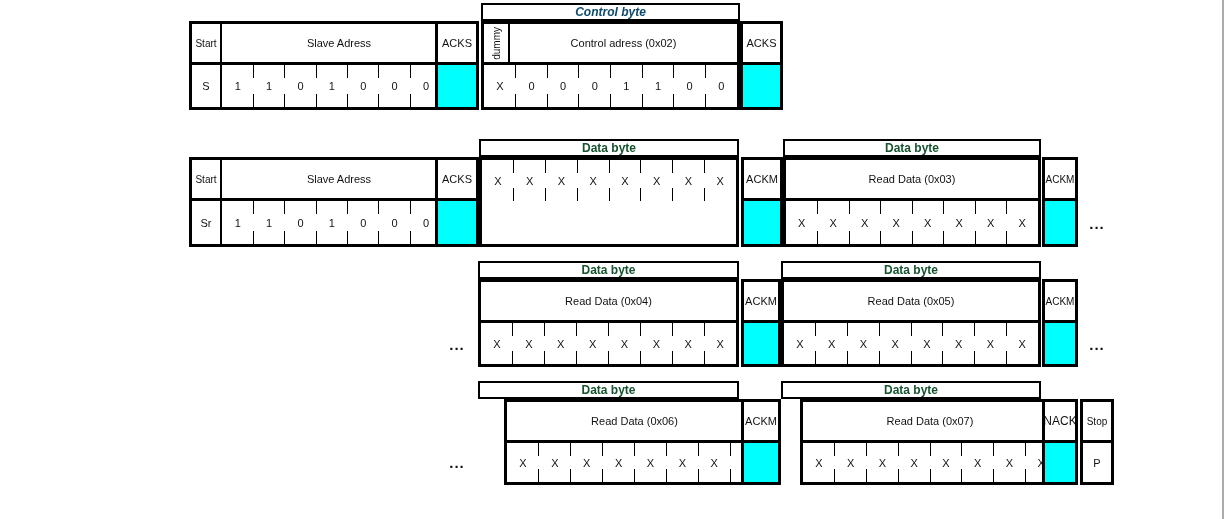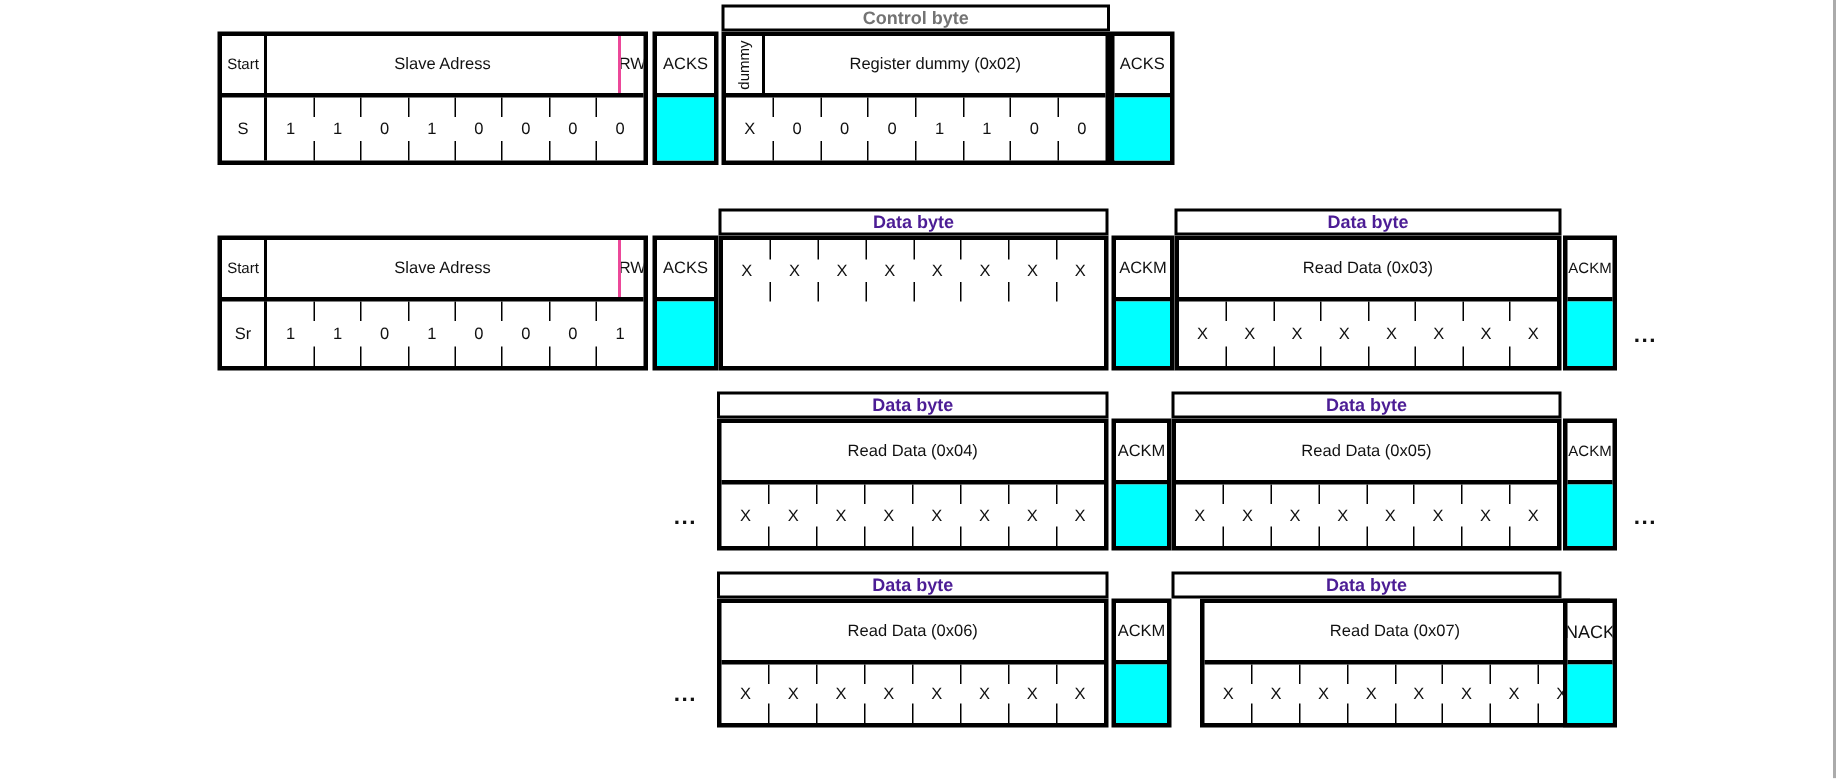--- a/index.html
+++ b/index.html
@@ -7,28 +7,28 @@
     position:relative; width:1230px; height:519px; background:#ffffff;
     font-family:"Liberation Sans", sans-serif; color:#111; overflow:hidden;
   }
   
   .band {
     position:absolute; height:18px; box-sizing:border-box;
     border:2px solid #000; background:#fff;
     display:flex; align-items:center; justify-content:center;
     font-weight:bold; font-size:12px;
   }
-  .band-control { color:#737373; }
-  .band-data   { color:#4c1d95; }
+  .band-control { color:#0c4a6e;font-style:italic; }
+  .band-data   { color:#14532d; }
   
   .fbox {
     position:absolute; box-sizing:border-box; border:3px solid #000; background:#fff;
     display:grid; grid-template-rows:41px 1fr; grid-auto-flow:row;
   }
-  .two-col { grid-template-columns:30px 1fr; }
+  .two-col { grid-template-columns:30px 1fr;margin-left:44px; }
   .hcell,.bcell { display:flex; align-items:center; justify-content:center; font-size:11px; overflow:hidden; }
   .fbox > .hcell, .fbox > .hsplit { border-bottom:3px solid #000; }
   .col1 { border-right:2px solid #000; }
   .fs10 { font-size:10px; }
   .fs9  { font-size:12px; }
   .hsplit { display:flex; min-width:0; }
   .hsub { display:flex; align-items:center; justify-content:center; font-size:11px; overflow:hidden; }
   .hsub.slave { flex:1;border-radius:16px; }
   .hsub.rw { width:17px; box-sizing:border-box; border-left:2px solid #ec4899;text-align:right; }
   .hsub.flex1 { flex:1; }
@@ -76,21 +76,21 @@
   <div class="fbox" style="left:435px;top:21px;width:44px;height:89px">
     <div class="hcell">ACKS</div>
     <div class="bcell ack"></div>
   </div>
 
   <div class="fbox" style="left:481px;top:21px;width:259px;height:89px">
     <div class="hsplit">
       <div class="dummy-wrap">
         <span class="vtext">dummy</span>
       </div>
-      <div class="hsub flex1">Register dummy (0x02)</div>
+      <div class="hsub flex1">Control adress (0x02)</div>
     </div>
     <div class="bits">
         <div class="bit">X</div>
         <div class="bit">0</div>
         <div class="bit">0</div>
         <div class="bit">0</div>
         <div class="bit">1</div>
         <div class="bit">1</div>
         <div class="bit">0</div>
         <div class="bit">0</div>
@@ -211,21 +211,21 @@
     <div class="bcell ack"></div>
   </div>
 
   <div class="dots" style="left:1083px;top:322px;height:45px">...</div>
 
   <div class="band band-data" style="left:478px;top:381px;width:261px">Data byte</div>
   <div class="band band-data" style="left:781px;top:381px;width:260px">Data byte</div>
 
   <div class="dots" style="left:443px;top:440px;height:45px">...</div>
 
-  <div class="fbox" style="left:478px;top:399px;width:261px;height:86px">
+  <div class="fbox" style="left:504px;top:399px;width:261px;height:86px">
     <div class="hcell">Read Data (0x06)</div>
     <div class="bits">
         <div class="bit">X</div>
         <div class="bit">X</div>
         <div class="bit">X</div>
         <div class="bit">X</div>
         <div class="bit">X</div>
         <div class="bit">X</div>
         <div class="bit">X</div>
         <div class="bit">X</div>
@@ -249,15 +249,19 @@
         <div class="bit">X</div>
         <div class="bit">X</div>
       </div>
   </div>
 
   <div class="fbox" style="left:1042px;top:399px;width:36px;height:86px">
     <div class="hcell fs9">NACK</div>
     <div class="bcell ack"></div>
   </div>
 
+  <div class="fbox" style="left:1080px;top:399px;width:34px;height:86px">
+    <div class="hcell fs10">Stop</div>
+    <div class="bcell">P</div>
+  </div>
 
   <div class="page-edge"></div>
 </div>
 
 </body></html>

